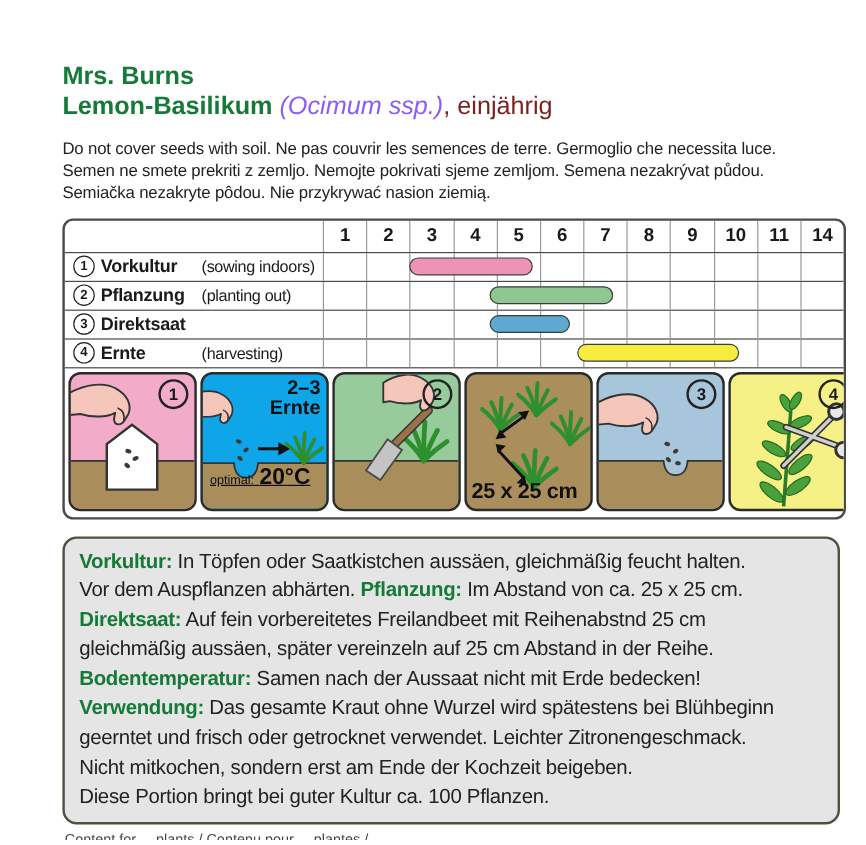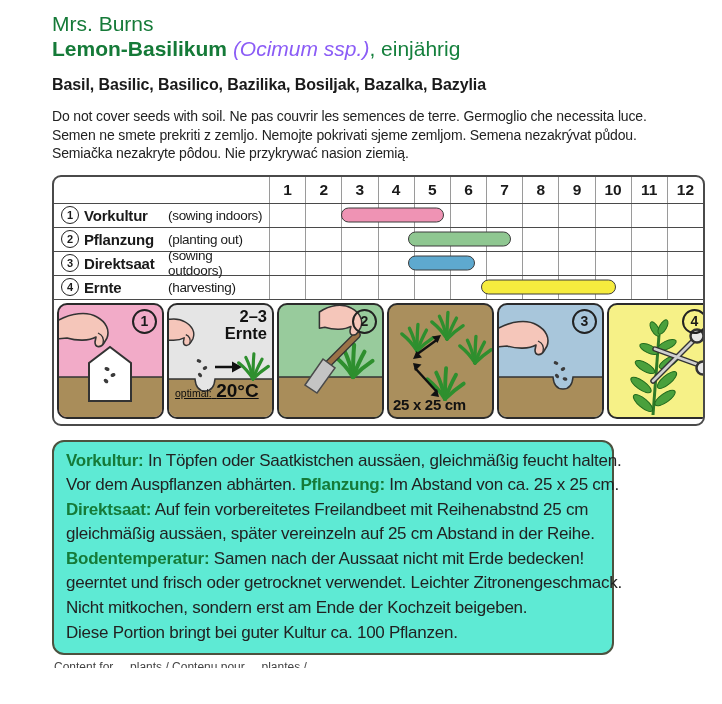--- a/index.html
+++ b/index.html
@@ -1,24 +1,24 @@
 <!DOCTYPE html>
 <html><head>
 <meta charset="utf-8">
 <style>
   html,body{margin:0;padding:0;background:#ffffff;}
   body{width:722px;height:704px;overflow:hidden;font-family:"Liberation Sans",sans-serif;color:#1a1a1a;}
   .sheet{position:relative;padding:12px 20px 0 52px;box-sizing:border-box;width:722px;}
 
   
-  .brand{font-size:21px;font-weight:normal;color:#157a38;line-height:23px;}
+  .brand{font-size:21px;font-weight:bold;color:#157a38;line-height:23px;margin-top:40px;}
   .title-line{font-size:21px;line-height:25px;margin-top:1px;}
   .ttl{font-weight:bold;color:#157a38;}
   .latin{font-style:italic;color:#8b5cf6;}
-  .plain{color:#15803d;}
+  .plain{color:#7f1d1d;}
 
   
   .syn{font-size:16px;font-weight:bold;margin-top:15px;white-space:nowrap;letter-spacing:-0.1px;}
   .nocover{margin-top:13px;}
   .nocover-line{font-size:14px;line-height:18.5px;white-space:nowrap;letter-spacing:-0.15px;color:#222;}
 
   
   .calbox{width:653px;margin-top:12px;border:2px solid #4a4a4a;border-radius:9px;background:#fff;box-sizing:border-box;overflow:hidden;}
   .cal-row{display:flex;height:23px;}
   .cal-row + .cal-row{border-top:1.5px solid #4a4a4a;}
@@ -34,41 +34,40 @@
 
   
   .picts{display:flex;gap:3px;padding:3px 3px 5px;border-top:1.5px solid #4a4a4a;}
   .pict{width:103px;height:112px;border:2px solid #2b2b2b;border-radius:10px;overflow:hidden;position:relative;flex:none;box-sizing:content-box;}
   .pict svg{position:absolute;left:0;top:0;width:100%;height:100%;}
   .badge{position:absolute;top:4px;right:5px;width:21px;height:21px;border:2px solid #222;border-radius:50%;display:flex;align-items:center;justify-content:center;font-size:14px;font-weight:bold;line-height:1;z-index:3;}
   .dur{position:absolute;top:3px;right:5px;text-align:right;font-weight:bold;font-size:16.5px;line-height:17.5px;z-index:3;color:#111;}
   .opt{position:absolute;left:6px;bottom:15px;z-index:3;color:#0d0d0d;white-space:nowrap;text-decoration:underline;}
   .opt-l{font-size:10.5px;}
   .opt-v{font-size:19px;font-weight:bold;}
-  .cap25{position:absolute;left:4px;bottom:4px;z-index:3;font-size:15px;font-weight:bold;color:#111;letter-spacing:-0.3px;}
-
-  
-  .carebox{width:562px;margin-top:14px;border:2.5px solid #4c523f;border-radius:12px;background:#5eead4;box-sizing:border-box;padding:7px 12px 8px;}
+  .cap25{position:absolute;left:4px;bottom:4px;z-index:3;font-size:18px;font-weight:bold;color:#111;letter-spacing:-0.3px;}
+
+  
+  .carebox{width:648px;margin-top:14px;border:2.5px solid #4c523f;border-radius:12px;background:#e5e5e5;box-sizing:border-box;padding:7px 12px 8px;}
   .care-line{font-size:17px;line-height:24.6px;white-space:nowrap;letter-spacing:-0.25px;color:#222;}
   .care-line .lead{color:#157a38;font-weight:bold;}
 
   
   .cutline{height:8px;overflow:hidden;font-size:12px;color:#444;margin:5px 0 0 2px;white-space:nowrap;}
 </style>
 </head>
 <body>
 
 <div class="sheet">
 
   <div>
     <div class="brand">Mrs. Burns</div>
     <div class="title-line"><span class="ttl">Lemon-Basilikum</span><span class="latin"> (Ocimum ssp.)</span><span class="plain">, einjährig</span></div>
   </div>
 
-  <div class="syn">Basil, Basilic, Basilico, Bazilika, Bosiljak, Bazalka, Bazylia</div>
   <div class="nocover" id="nocover">
       <div class="nocover-line">Do not cover seeds with soil. Ne pas couvrir les semences de terre. Germoglio che necessita luce.</div>
       <div class="nocover-line">Semen ne smete prekriti z zemljo. Nemojte pokrivati sjeme zemljom. Semena nezakrývat půdou.</div>
       <div class="nocover-line">Semiačka nezakryte pôdou. Nie przykrywać nasion ziemią.</div>
     </div>
 
   <div class="calbox">
     <div id="cal">
         <div class="cal-row cal-head">
           <div class="cal-label"></div>
@@ -77,21 +76,21 @@
             <div class="cal-cell cal-mcell">2</div>
             <div class="cal-cell cal-mcell">3</div>
             <div class="cal-cell cal-mcell">4</div>
             <div class="cal-cell cal-mcell">5</div>
             <div class="cal-cell cal-mcell">6</div>
             <div class="cal-cell cal-mcell">7</div>
             <div class="cal-cell cal-mcell">8</div>
             <div class="cal-cell cal-mcell">9</div>
             <div class="cal-cell cal-mcell">10</div>
             <div class="cal-cell cal-mcell">11</div>
-            <div class="cal-cell cal-mcell">12</div>
+            <div class="cal-cell cal-mcell">14</div>
           </div>
         </div>
         <div class="cal-row">
           <div class="cal-label">
             <div class="num-circle">1</div>
             <div class="lbl">Vorkultur</div>
             <div class="en">(sowing indoors)</div>
           </div>
           <div class="cal-strip">
             <div class="cal-cell"></div>
@@ -128,21 +127,20 @@
             <div class="cal-cell"></div>
             <div class="cal-cell"></div>
             <div class="cal-cell"></div>
             <div class="cal-bar" style="left: 32.0833%; width: 23.75%; background: rgb(143, 199, 145);"></div>
           </div>
         </div>
         <div class="cal-row">
           <div class="cal-label">
             <div class="num-circle">3</div>
             <div class="lbl">Direktsaat</div>
-            <div class="en">(sowing outdoors)</div>
           </div>
           <div class="cal-strip">
             <div class="cal-cell"></div>
             <div class="cal-cell"></div>
             <div class="cal-cell"></div>
             <div class="cal-cell"></div>
             <div class="cal-cell"></div>
             <div class="cal-cell"></div>
             <div class="cal-cell"></div>
             <div class="cal-cell"></div>
@@ -190,21 +188,21 @@
             <ellipse cx="47" cy="76" rx="2.6" ry="1.8" transform="rotate(40 47 76)"></ellipse>
           </g>
           <g transform="translate(8,6)">
             <path d="M-10 10 C4 2 20 0 30 6 C39 11 43 19 40 27 L37 32 C34 37 28 37 28 31 L29 26 C22 30 10 30 0 27 L-10 28 Z" fill="#f5c6ba" stroke="#333" stroke-width="1.6" stroke-linejoin="round"></path>
             <path d="M31 22 q7 3 5 11" fill="none" stroke="#333" stroke-width="1.3"></path>
           </g>
         </svg>
         <span class="badge">1</span>
       </div>
 
-      <div class="pict" style="background: #e5e5e5;">
+      <div class="pict" style="background: #0ea5e9;">
         <svg viewBox="0 0 103 112">
           <path d="M0 74 L26 74 Q27 86 36 86 Q45 86 46 74 L103 74 L103 112 L0 112 Z" fill="#a98d5a"></path>
           <path d="M0 74 H26 Q27 86 36 86 Q45 86 46 74 H103" fill="none" stroke="#333" stroke-width="1.5"></path>
           <g transform="translate(-8,12) scale(0.8)">
             <path d="M-10 10 C4 2 20 0 30 6 C39 11 43 19 40 27 L37 32 C34 37 28 37 28 31 L29 26 C22 30 10 30 0 27 L-10 28 Z" fill="#f5c6ba" stroke="#333" stroke-width="1.8" stroke-linejoin="round"></path>
             <path d="M31 22 q7 3 5 11" fill="none" stroke="#333" stroke-width="1.5"></path>
           </g>
           <g fill="#3b3b3b">
             <ellipse cx="30" cy="56" rx="2.4" ry="1.7" transform="rotate(20 30 56)"></ellipse>
             <ellipse cx="36" cy="63" rx="2.4" ry="1.7" transform="rotate(-30 36 63)"></ellipse>
@@ -345,20 +343,21 @@
 
     </div>
   </div>
 
   <div class="carebox" id="care">
       <div class="care-line"><span class="lead">Vorkultur:</span><span> In Töpfen oder Saatkistchen aussäen, gleichmäßig feucht halten.</span></div>
       <div class="care-line"><span>Vor dem Auspflanzen abhärten. </span><span class="lead">Pflanzung:</span><span> Im Abstand von ca. 25 x 25 cm.</span></div>
       <div class="care-line"><span class="lead">Direktsaat:</span><span> Auf fein vorbereitetes Freilandbeet mit Reihenabstnd 25 cm</span></div>
       <div class="care-line"><span>gleichmäßig aussäen, später vereinzeln auf 25 cm Abstand in der Reihe.</span></div>
       <div class="care-line"><span class="lead">Bodentemperatur:</span><span> Samen nach der Aussaat nicht mit Erde bedecken!</span></div>
+      <div class="care-line"><span class="lead">Verwendung:</span><span> Das gesamte Kraut ohne Wurzel wird spätestens bei Blühbeginn</span></div>
       <div class="care-line"><span>geerntet und frisch oder getrocknet verwendet. Leichter Zitronengeschmack.</span></div>
       <div class="care-line"><span>Nicht mitkochen, sondern erst am Ende der Kochzeit beigeben.</span></div>
       <div class="care-line"><span>Diese Portion bringt bei guter Kultur ca. 100 Pflanzen.</span></div>
     </div>
 
   <div class="cutline">Content for ... plants / Contenu pour ... plantes / ...</div>
 
 </div>
 
 </body></html>

